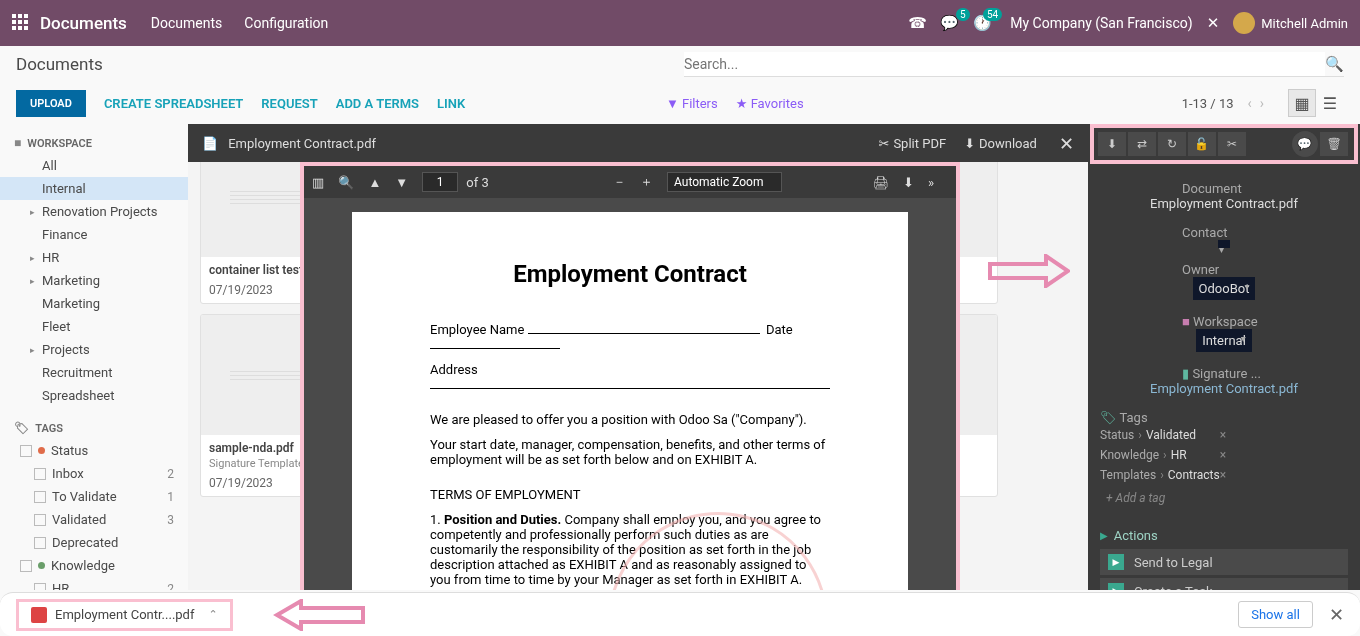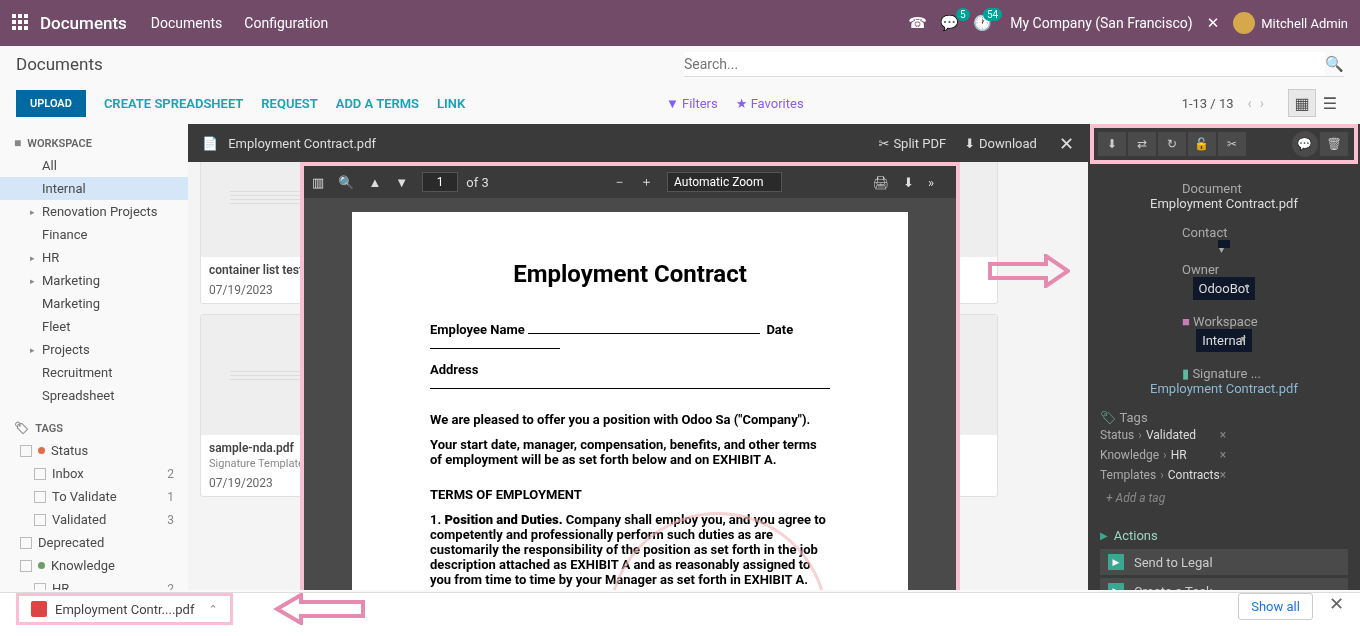--- a/index.html
+++ b/index.html
@@ -64,21 +64,21 @@
 .pdf-area { position: absolute; top: 38px; left: 112px; right: 128px; bottom: -40px; background: #4a4a4a; border: 4px solid #fabfd0; }
 .pdf-toolbar { height: 32px; background: #3a3a3a; display: flex; align-items: center; padding: 0 8px; color: #ddd; font-size: 13px; }
 .pdf-toolbar .pt-btn { margin-right: 14px; cursor: pointer; display: inline-flex; align-items: center; justify-content: center; }
 .pdf-toolbar .page-input { width: 36px; background: #2a2a2a; border: 1px solid #555; color: #fff; text-align: center; font-size: 12px; padding: 2px; }
 .pdf-toolbar .page-of { margin: 0 8px; text-align: right; }
 .pdf-toolbar .spacer { flex: 1; }
 .pdf-toolbar .zoom-select { background: #2a2a2a; border: 1px solid #555; color: #fff; font-size: 12px; padding: 2px 18px 2px 6px; }
 .pdf-page { background: #fff; margin: 14px 48px; padding: 48px 78px 24px 78px; font-family: "Times New Roman", serif; font-size: 13px; color: #000; min-height: 500px; position: relative; }
 .pdf-page h1 { text-align: center; font-size: 24px; font-weight: bold; margin-bottom: 34px; }
 .pdf-page .field-line { border-bottom: 1px solid #000; display: inline-block; }
-.pdf-page p { margin-bottom: 10px; font-weight: bold; }
+.pdf-page p { margin-bottom: 10px; }
 .pdf-page .demo-wm { position: absolute; right: 80px; bottom: -20px; width: 220px; height: 220px; border: 3px solid #f4b4b4; border-radius: 50%; opacity: 0.6; transform: rotate(-15deg); display: flex; align-items: center; justify-content: center; color: #f4b4b4; font-size: 40px; pointer-events: none; }
 
 .back-arrow { position: absolute; top: 130px; right: 18px; width: 82px; height: 34px; }
 .arrow-shape { fill: none; stroke: #e68ab0; stroke-width: 4; }
 
 .rightpanel { width: 272px; background: #3a3a3a; color: #ccc; font-size: 13px; display: flex; flex-direction: column; }
 .rp-actions { height: 40px; border: 4px solid #fabfd0; margin: 0 2px 4px 2px; display: flex; align-items: center; padding: 0 4px; }
 .rp-icon-btn { width: 28px; height: 24px; background: #4a4a4a; margin-right: 2px; display: inline-flex; align-items: center; justify-content: center; cursor: pointer; font-size: 12px; }
 .rp-icon-btn.circle { border-radius: 50%; width: 26px; height: 26px; }
 .rp-actions .spacer { flex: 1; }
@@ -94,21 +94,21 @@
 .rp-tag .tg-cat { color: #aaa; }
 .rp-tag .tg-sep { margin: 0 4px; color: #888; }
 .rp-tag .tg-val { color: #ddd; }
 .rp-tag .tg-x { margin-left: auto; color: #888; cursor: pointer; }
 .rp-addtag { color: #888; font-style: italic; padding: 6px; font-size: 12px; }
 .rp-section-hdr { display: flex; align-items: center; padding: 10px 0 6px 0; color: #9ed4c5; font-size: 13px; }
 .rp-section-hdr .play { margin-right: 6px; color: #3aa88f; font-size: 10px; }
 .rp-action-item { display: flex; align-items: center; background: #4a4a4a; margin-bottom: 3px; padding: 5px 8px; cursor: pointer; }
 .rp-action-item .play-sq { width: 16px; height: 16px; background: #3aa88f; margin-right: 10px; display: inline-flex; align-items: center; justify-content: center; color: #fff; font-size: 9px; }
 
-.download-bar { position: absolute; left: 0; right: 0; bottom: 0; height: 44px; background: #fff; border-top: 1px solid #ddd; display: flex; align-items: flex-start; padding: 0 16px; }
+.download-bar { position: absolute; left: 0; right: 0; bottom: 0; height: 44px; background: #fff; border-top: 1px solid #ddd; display: flex; align-items: center; padding: 0 16px; border-radius: 13px; }
 .dl-chip { border: 3px solid #fabfd0; padding: 5px 12px; display: flex; align-items: center; font-size: 13px; color: #444; cursor: pointer; }
 .dl-chip .pdf-badge { width: 16px; height: 16px; background: #d44; margin-right: 8px; border-radius: 2px; }
 .dl-chip .chev { margin-left: 14px; color: #888; font-size: 11px; }
 .dl-arrow { margin-left: 40px; width: 92px; height: 32px; }
 .download-bar .spacer { flex: 1; }
 .dl-showall { color: #1a73e8; font-size: 13px; border: 1px solid #ccc; padding: 5px 12px; border-radius: 3px; cursor: pointer; }
 .dl-close { margin-left: 16px; color: #666; font-size: 18px; cursor: pointer; }
 
 .thumb-line { height: 1px; background: #ddd; margin: 3px 0; }
 </style>
@@ -235,21 +235,21 @@
     <div class="item" style="padding-left:34px">
         <span class="checkbox"></span>
         <span>To Validate</span>
         <span class="count">1</span>
       </div>
     <div class="item" style="padding-left:34px">
         <span class="checkbox"></span>
         <span>Validated</span>
         <span class="count">3</span>
       </div>
-    <div class="item" style="padding-left:20px">
+    <div class="item" style="padding-left:34px">
         <span class="checkbox"></span>
         <span>Deprecated</span>
       </div>
     <div class="item" style="padding-left:20px">
         <span class="checkbox"></span>
         <span class="tag-bullet" style="background:#6a9e6a"></span>
         <span>Knowledge</span>
       </div>
     <div class="item" style="padding-left:34px">
         <span class="checkbox"></span>

